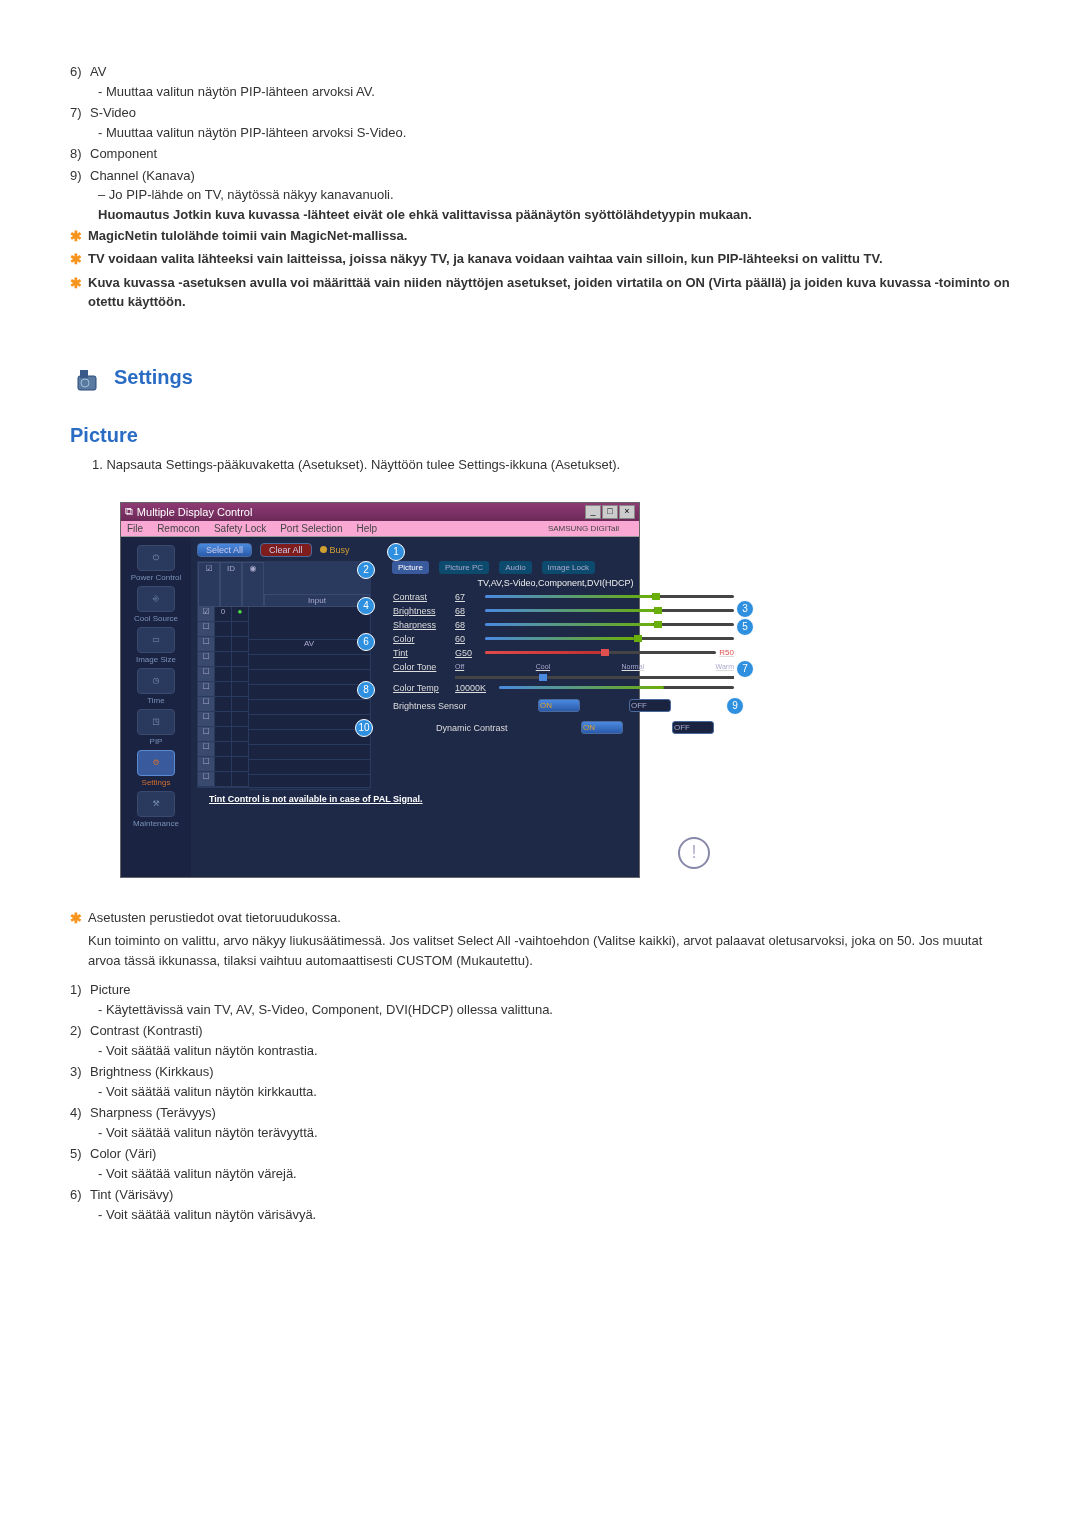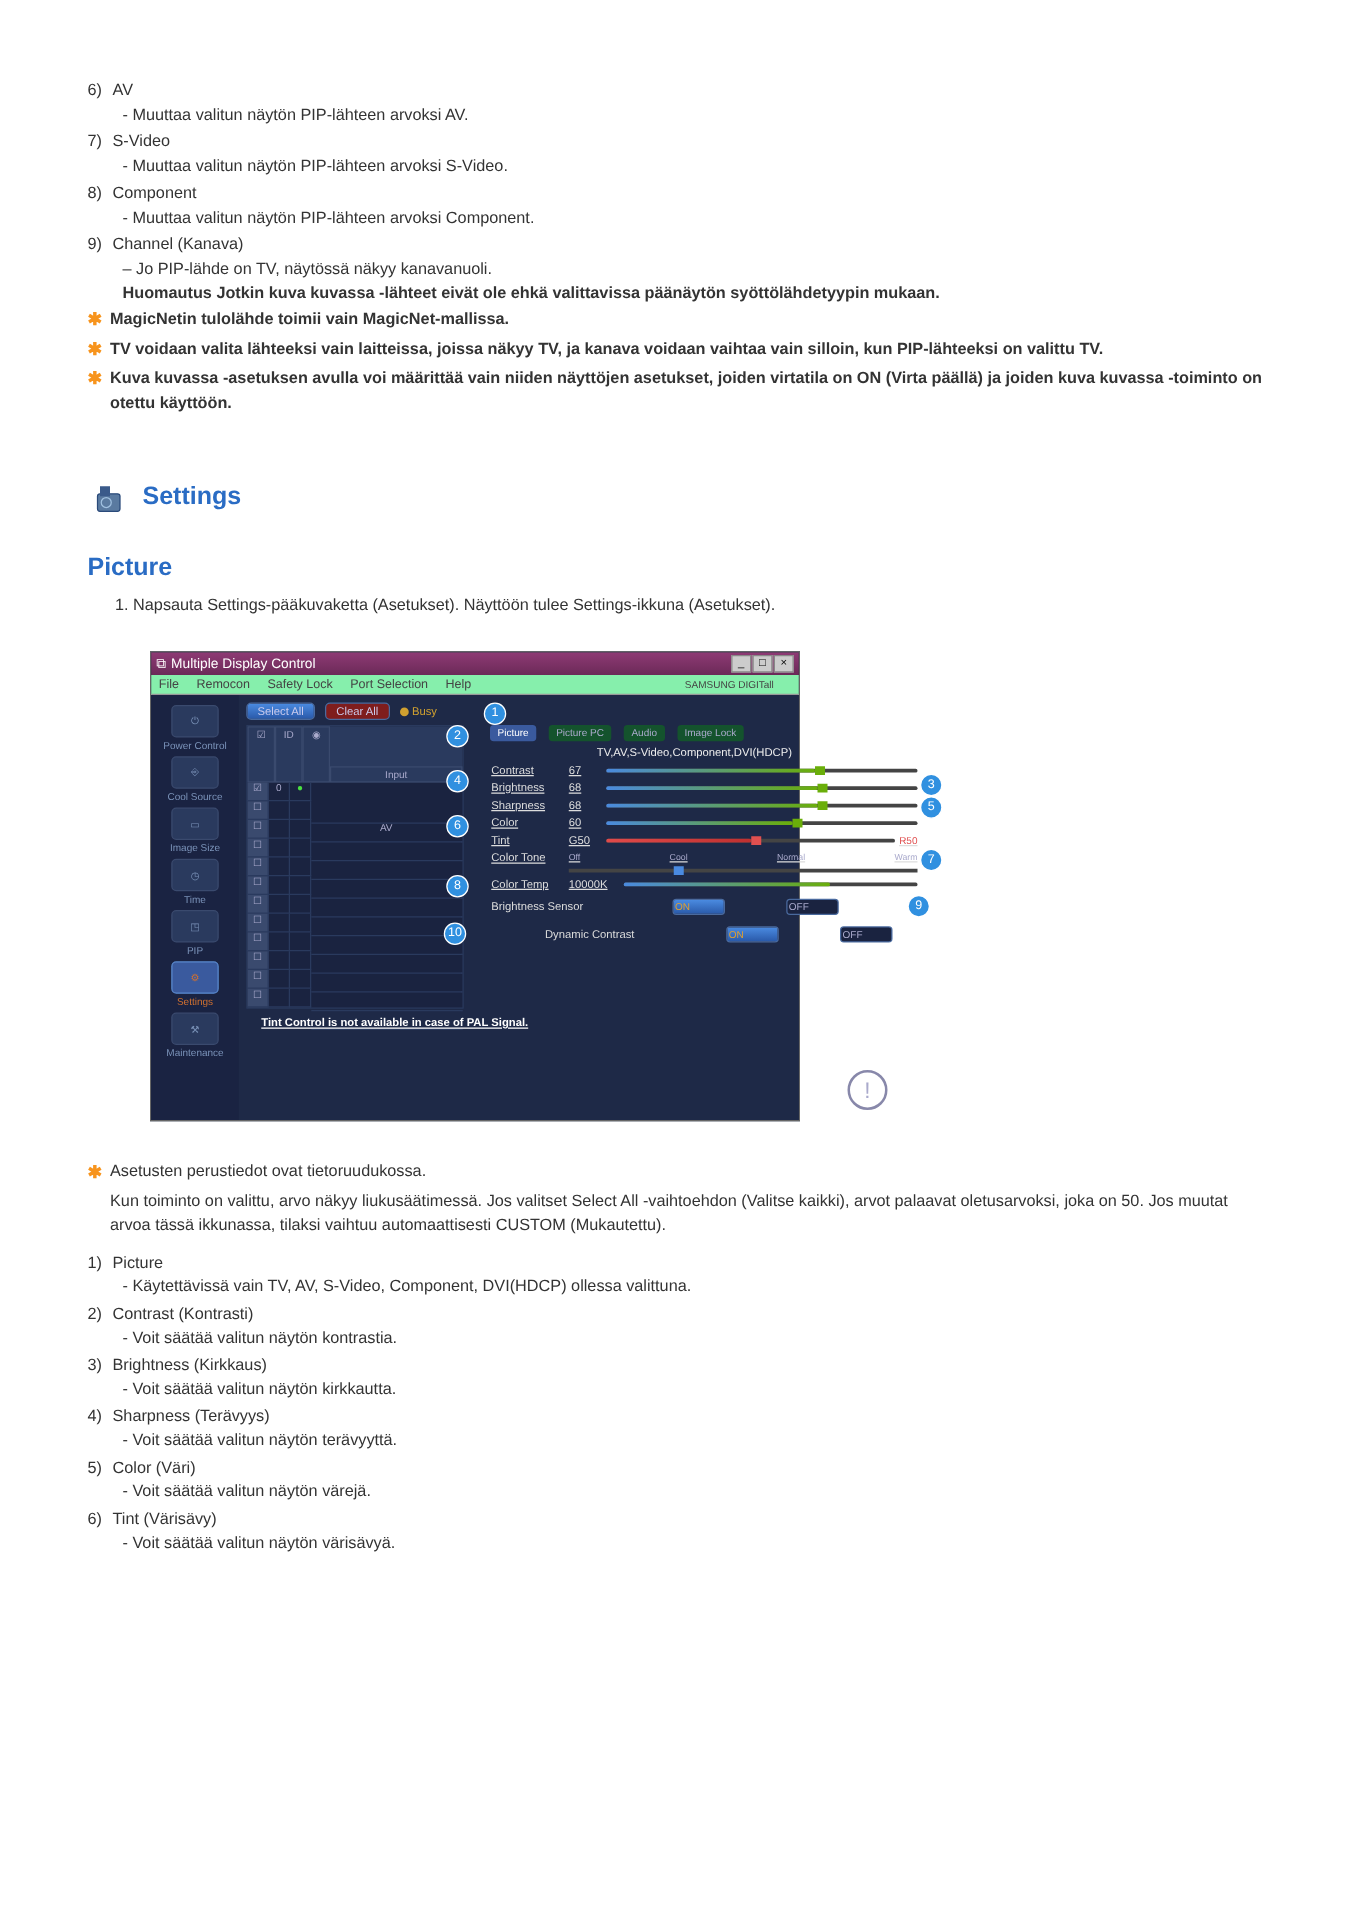--- a/index.html
+++ b/index.html
@@ -96,21 +96,21 @@
     width: 14px;
     height: 12px;
     background: #ccc;
     border: 1px solid #888;
     font-size: 9px;
     text-align: center;
     line-height: 10px;
     color: #000;
   }
   .menubar {
-    background: #86efac;
+    background: #f9a8d4;
     display: flex;
     align-items: center;
     padding: 2px 6px;
     font-size: 10px;
     border-bottom: 1px solid #999;
   }
   .menubar span {
     margin-right: 14px;
     color: #444;
   }
@@ -237,21 +237,21 @@
   .tabs {
     display: flex;
     gap: 10px;
     margin-left: 15px;
     margin-bottom: 4px;
   }
   .tab {
     font-size: 8px;
     color: #aac;
     padding: 2px 6px;
-    background: #14532d;
+    background: #0c4a6e;
     border-radius: 3px;
   }
   .tab.active {
     background: #3a5a9e;
     color: #fff;
   }
   .src-label {
     font-size: 9px;
     color: #eee;
     text-align: center;
@@ -380,21 +380,21 @@
     color: #aac;
     font-size: 18px;
   }
 </style>
 </head>
 <body>
 
 <div>
   <div class="list-item"><span class="list-num">6)</span><span>AV</span><div class="list-desc">- Muuttaa valitun näytön PIP-lähteen arvoksi AV.</div></div>
   <div class="list-item"><span class="list-num">7)</span><span>S-Video</span><div class="list-desc">- Muuttaa valitun näytön PIP-lähteen arvoksi S-Video.</div></div>
-  <div class="list-item"><span class="list-num">8)</span><span>Component</span><div class="list-desc">- Muuttaa valitun näytön PIP-lähteen arvoksi Component.</div></div>
+  <div class="list-item"><span class="list-num">8)</span><span>Component</span></div>
   <div class="list-item"><span class="list-num">9)</span><span>Channel (Kanava)</span><div class="list-desc">– Jo PIP-lähde on TV, näytössä näkyy kanavanuoli.</div></div>
   <div class="list-desc bold">Huomautus Jotkin kuva kuvassa -lähteet eivät ole ehkä valittavissa päänäytön syöttölähdetyypin mukaan.</div>
 </div>
 
 <div class="star-line bold"><span class="star">✱</span><span>MagicNetin tulolähde toimii vain MagicNet-mallissa.</span></div>
 <div class="star-line bold"><span class="star">✱</span><span>TV voidaan valita lähteeksi vain laitteissa, joissa näkyy TV, ja kanava voidaan vaihtaa vain silloin, kun PIP-lähteeksi on valittu TV.</span></div>
 <div class="star-line bold"><span class="star">✱</span><span>Kuva kuvassa -asetuksen avulla voi määrittää vain niiden näyttöjen asetukset, joiden virtatila on ON (Virta päällä) ja joiden kuva kuvassa -toiminto on otettu käyttöön.</span></div>
 
 <div class="settings-header">
   <div class="settings-icon">

